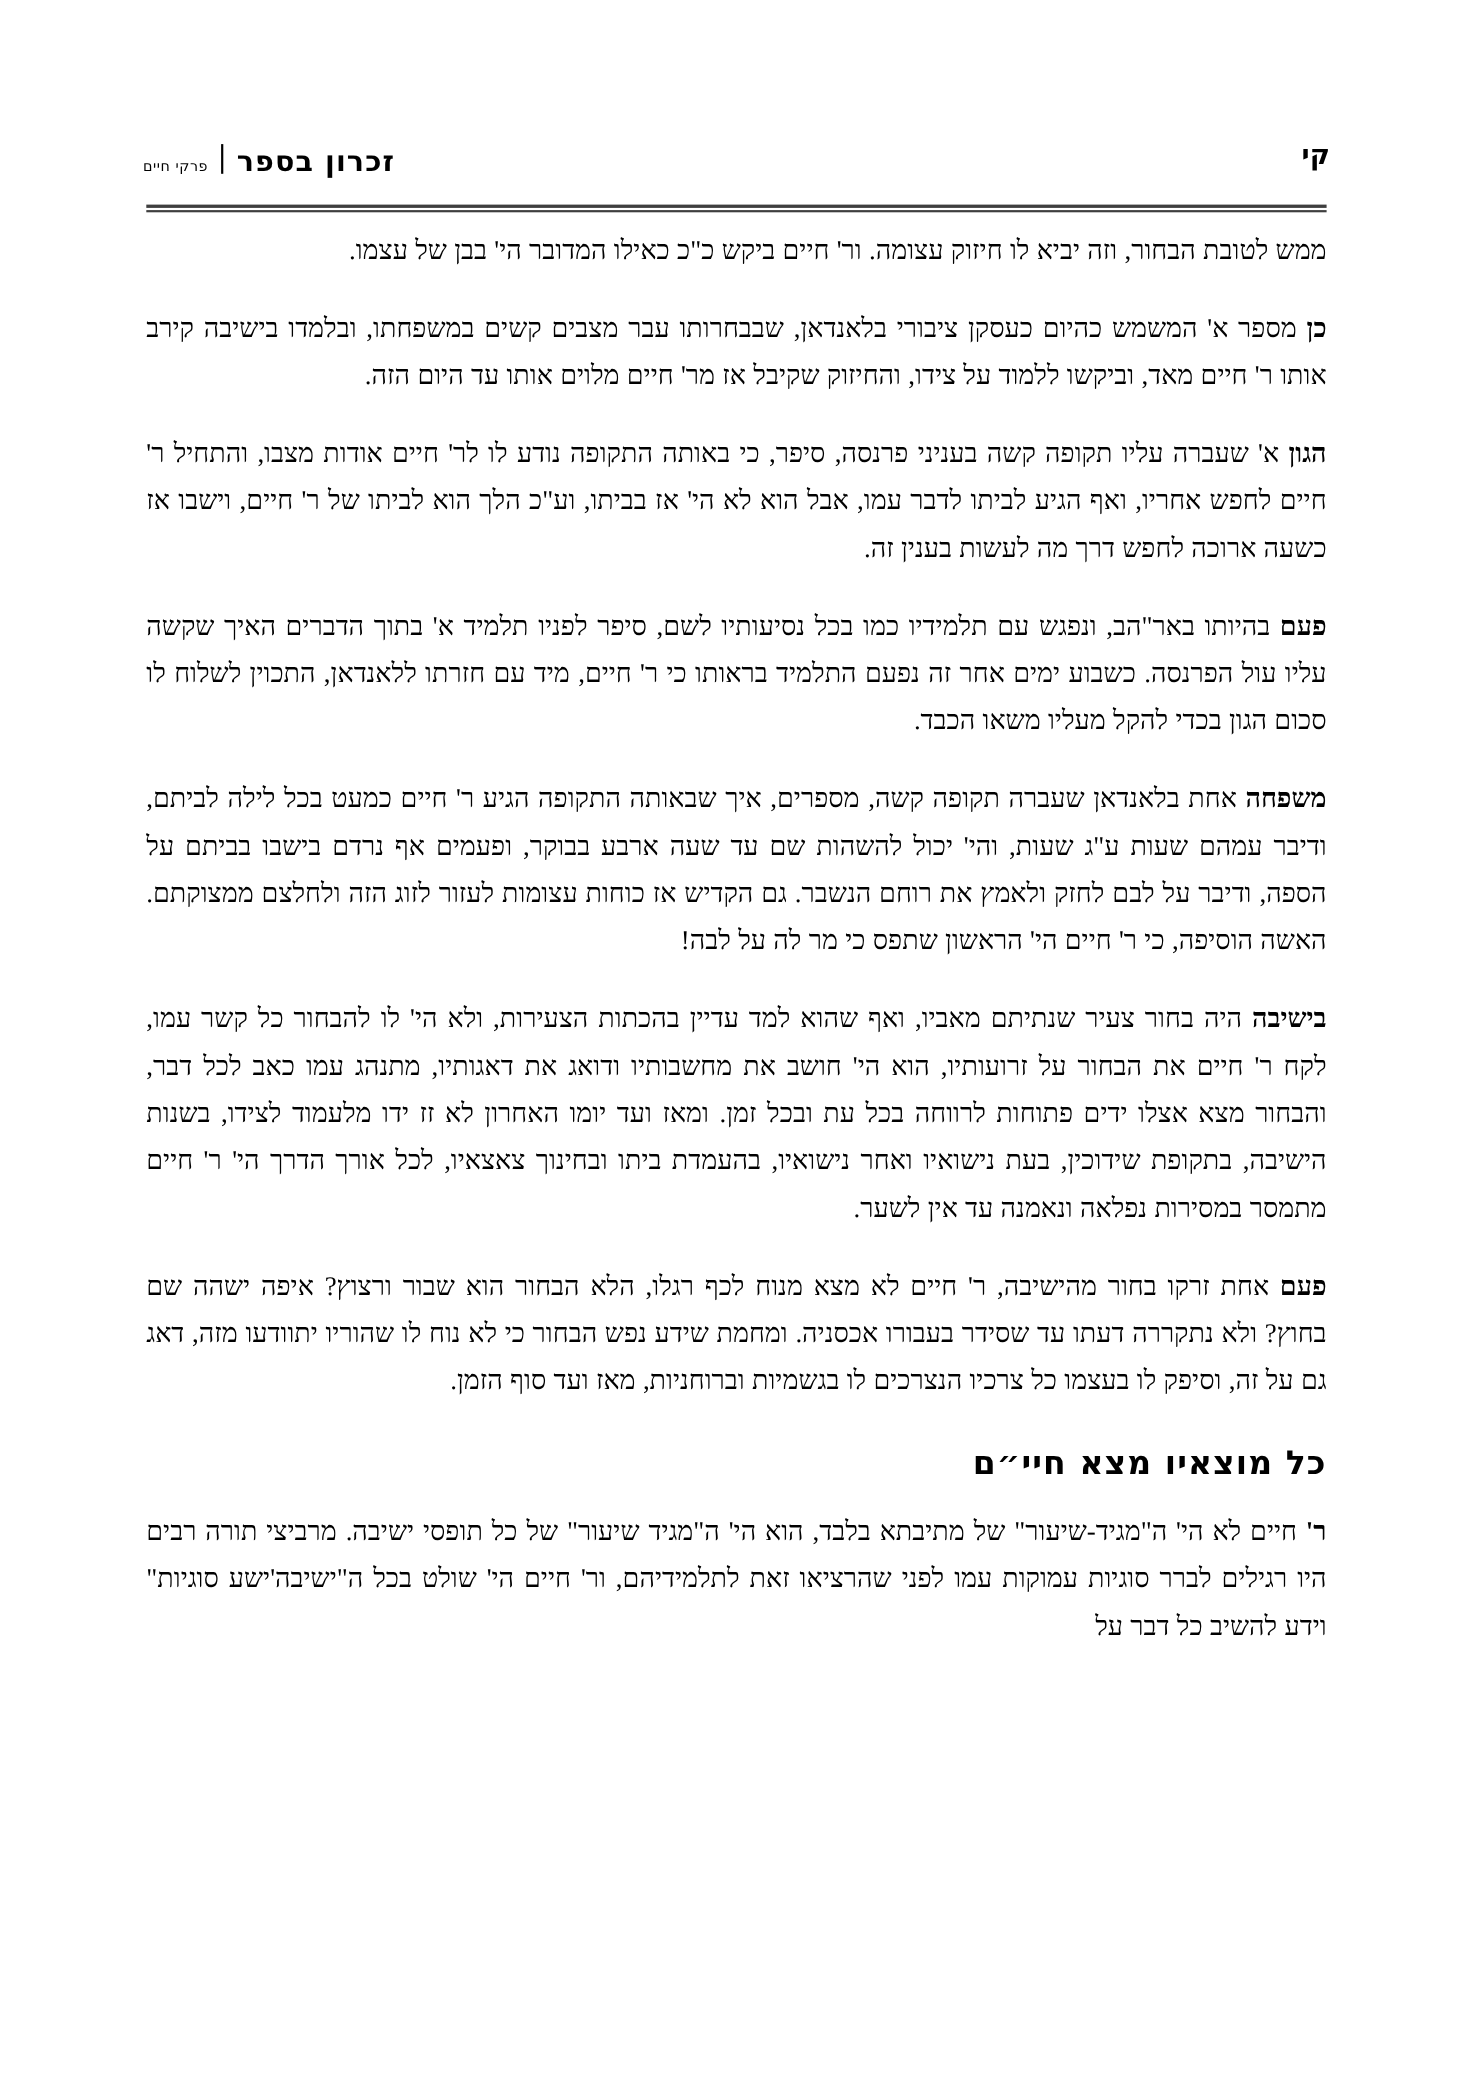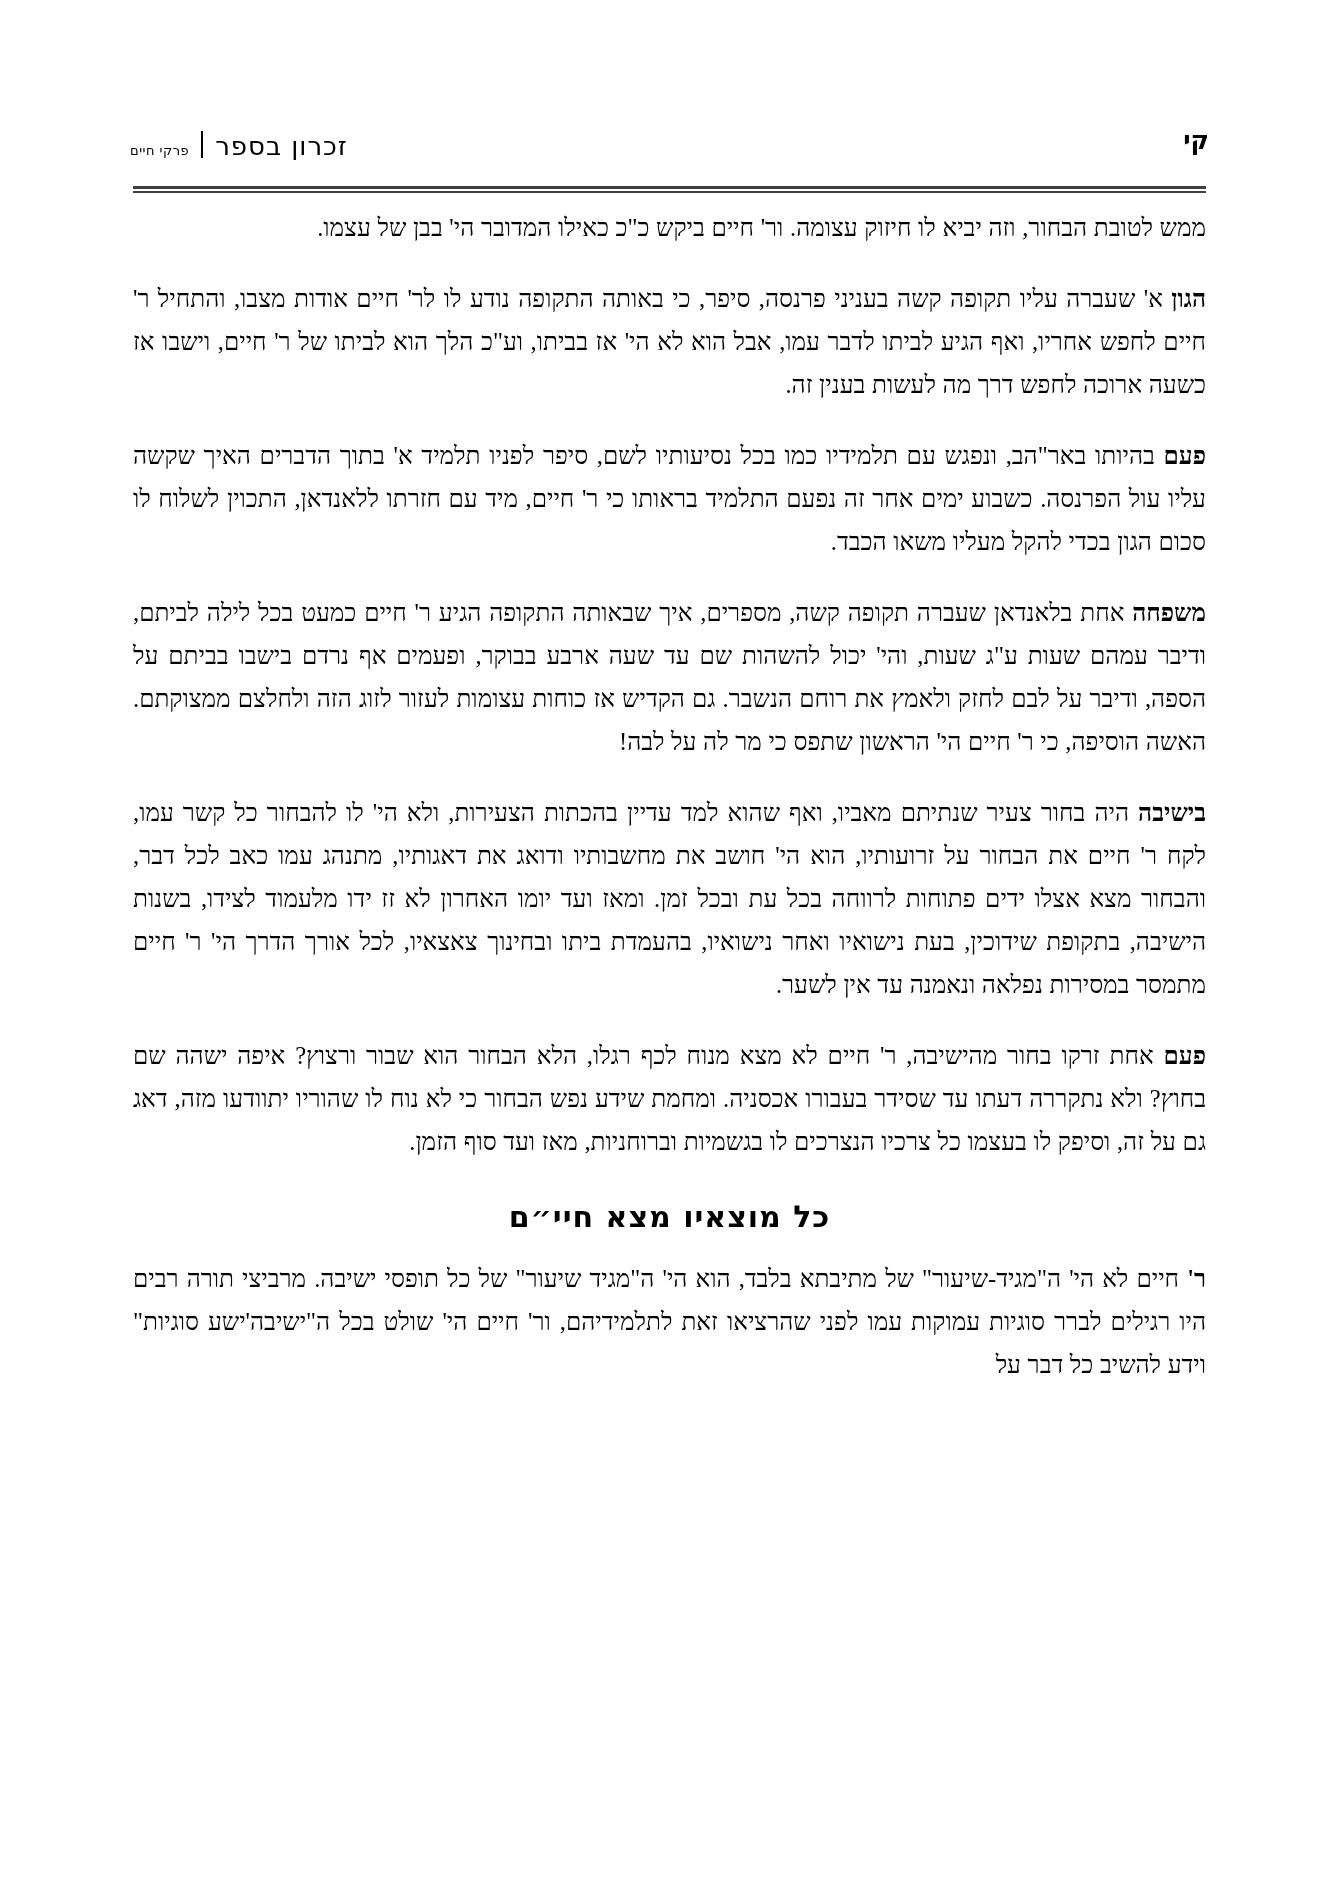--- a/index.html
+++ b/index.html
@@ -46,21 +46,21 @@
     left: 0;
     top: 0;
     display: flex;
     flex-direction: row;
     align-items: baseline;
     gap: 0px;
     direction: rtl;
   }
   .rh-booktitle {
     font-family: "DejaVu Sans", sans-serif;
-    font-weight: normal;
+    font-weight: bold;
     font-size: 26px;
     line-height: 1.1;
     letter-spacing: 1px;
     white-space: nowrap;
   }
   .rh-sep {
     display: inline-block;
     width: 2px;
     height: 27px;
     background: #000;
@@ -120,21 +120,21 @@
     text-align-last: right;
     word-spacing: 0.5px;
   }
   p.para.tight { margin-bottom: 26px; }
   p.para .lead {
     font-weight: bold;
   }
 
   h2.section-heading {
     margin: 36px 0 22px 0;
-    text-align: center;
+    text-align: right;
     font-family: "DejaVu Sans", sans-serif;
     font-weight: bold;
     font-size: 30px;
     line-height: 1.2;
     letter-spacing: 1px;
   }
 </style>
 </head>
 <body>
 
@@ -151,20 +151,21 @@
 
   <div class="head-rule">
     <div class="bar-thick"></div>
     <div class="bar-thin"></div>
   </div>
 
   <div class="body-col">
 
     <p class="para"><span>ממש לטובת הבחור, וזה יביא לו חיזוק עצומה. ור' חיים ביקש כ"כ כאילו המדובר הי' בבן של עצמו.</span></p>
 
+    <p class="para"><span class="lead">כן</span><span> מספר א' המשמש כהיום כעסקן ציבורי בלאנדאן, שבבחרותו עבר מצבים קשים במשפחתו, ובלמדו בישיבה קירב אותו ר' חיים מאד, וביקשו ללמוד על צידו, והחיזוק שקיבל אז מר' חיים מלוים אותו עד היום הזה.</span></p>
 
     <p class="para"><span class="lead">הגון</span><span> א' שעברה עליו תקופה קשה בעניני פרנסה, סיפר, כי באותה התקופה נודע לו לר' חיים אודות מצבו, והתחיל ר' חיים לחפש אחריו, ואף הגיע לביתו לדבר עמו, אבל הוא לא הי' אז בביתו, וע"כ הלך הוא לביתו של ר' חיים, וישבו אז כשעה ארוכה לחפש דרך מה לעשות בענין זה.</span></p>
 
     <p class="para"><span class="lead">פעם</span><span> בהיותו באר"הב, ונפגש עם תלמידיו כמו בכל נסיעותיו לשם, סיפר לפניו תלמיד א' בתוך הדברים האיך שקשה עליו עול הפרנסה. כשבוע ימים אחר זה נפעם התלמיד בראותו כי ר' חיים, מיד עם חזרתו ללאנדאן, התכוין לשלוח לו סכום הגון בכדי להקל מעליו משאו הכבד.</span></p>
 
     <p class="para"><span class="lead">משפחה</span><span> אחת בלאנדאן שעברה תקופה קשה, מספרים, איך שבאותה התקופה הגיע ר' חיים כמעט בכל לילה לביתם, ודיבר עמהם שעות ע"ג שעות, והי' יכול להשהות שם עד שעה ארבע בבוקר, ופעמים אף נרדם בישבו בביתם על הספה, ודיבר על לבם לחזק ולאמץ את רוחם הנשבר. גם הקדיש אז כוחות עצומות לעזור לזוג הזה ולחלצם ממצוקתם. האשה הוסיפה, כי ר' חיים הי' הראשון שתפס כי מר לה על לבה!</span></p>
 
     <p class="para"><span class="lead">בישיבה</span><span> היה בחור צעיר שנתיתם מאביו, ואף שהוא למד עדיין בהכתות הצעירות, ולא הי' לו להבחור כל קשר עמו, לקח ר' חיים את הבחור על זרועותיו, הוא הי' חושב את מחשבותיו ודואג את דאגותיו, מתנהג עמו כאב לכל דבר, והבחור מצא אצלו ידים פתוחות לרווחה בכל עת ובכל זמן. ומאז ועד יומו האחרון לא זז ידו מלעמוד לצידו, בשנות הישיבה, בתקופת שידוכין, בעת נישואיו ואחר נישואיו, בהעמדת ביתו ובחינוך צאצאיו, לכל אורך הדרך הי' ר' חיים מתמסר במסירות נפלאה ונאמנה עד אין לשער.</span></p>
 
     <p class="para tight"><span class="lead">פעם</span><span> אחת זרקו בחור מהישיבה, ר' חיים לא מצא מנוח לכף רגלו, הלא הבחור הוא שבור ורצוץ? איפה ישהה שם בחוץ? ולא נתקררה דעתו עד שסידר בעבורו אכסניה. ומחמת שידע נפש הבחור כי לא נוח לו שהוריו יתוודעו מזה, דאג גם על זה, וסיפק לו בעצמו כל צרכיו הנצרכים לו בגשמיות וברוחניות, מאז ועד סוף הזמן.</span></p>

